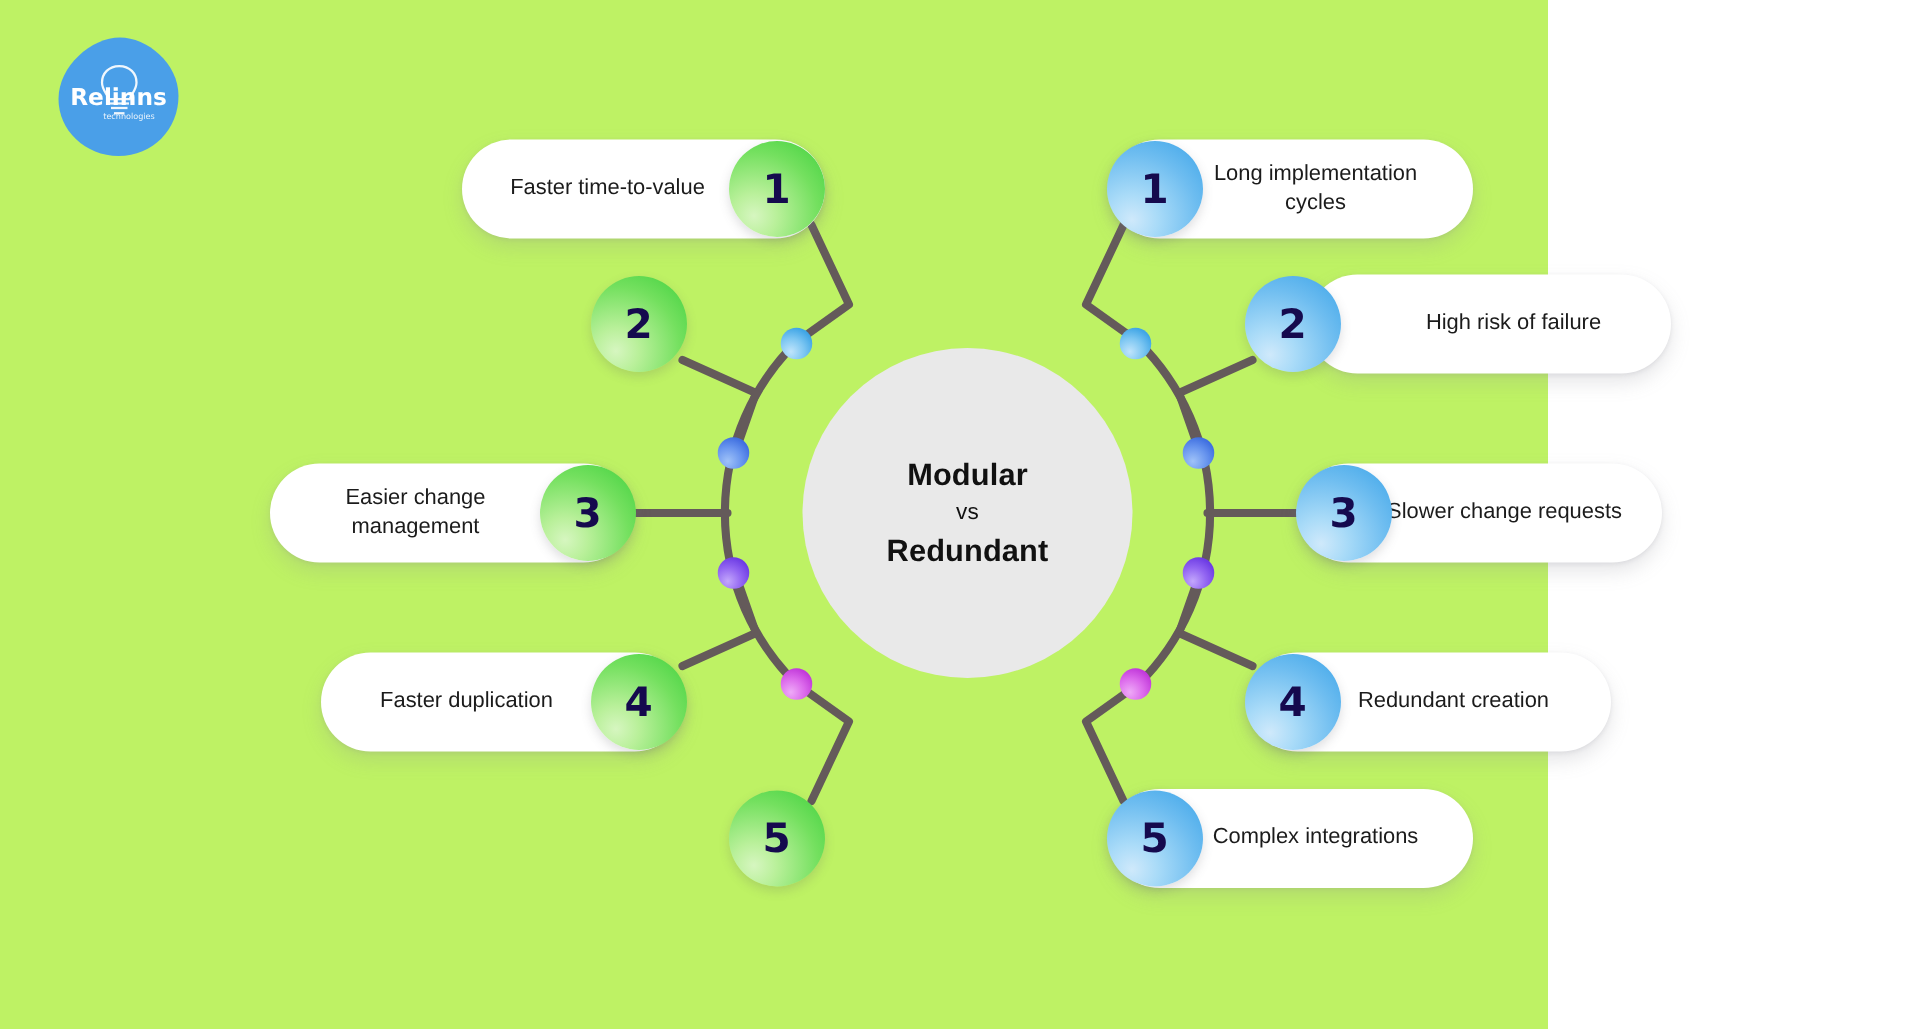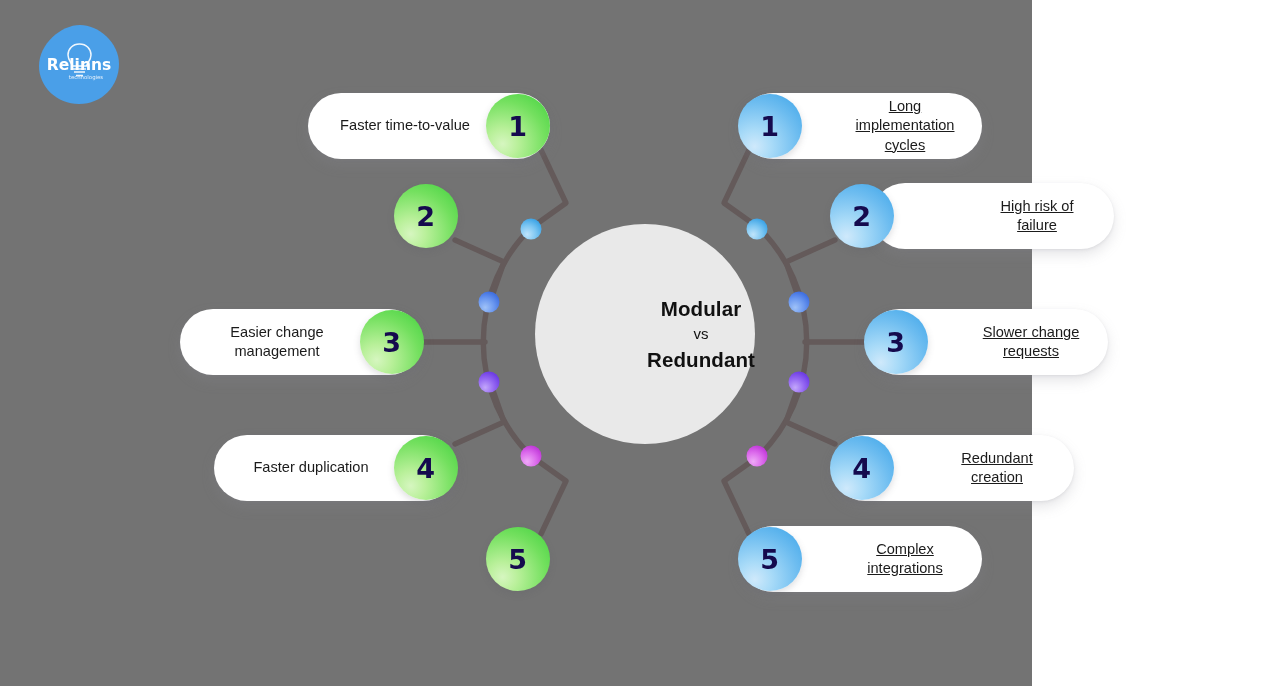--- a/index.html
+++ b/index.html
@@ -11,21 +11,21 @@
     width: 1280px;
     height: 686px;
     font-family: "Liberation Sans", sans-serif;
     overflow: hidden;
     position: relative;
   }
   #stage {
     position: relative;
     width: 1032px;
     height: 686px;
-    background: #737373;
+    background: #bef264;
   }
 
   
   #logo {
     position: absolute;
     left: 36px;
     top: 22px;
     width: 86px;
     height: 86px;
   }
@@ -37,28 +37,28 @@
     top: 0;
     width: 1280px;
     height: 686px;
     pointer-events: none;
   }
 
   
   #hub {
     position: absolute;
     left: 535px;
-    top: 224px;
+    top: 232px;
     width: 220px;
     height: 220px;
     border-radius: 50%;
     background: #e9e9e9;
     display: flex;
     align-items: center;
-    justify-content: flex-end;
+    justify-content: center;
   }
   #hub-text {
     text-align: center;
     font-size: 20.5px;
     font-weight: 700;
     line-height: 1.42;
     color: #111111;
     letter-spacing: 0.1px;
   }
   #hub-text .lite { font-weight: 400; font-size: 15px; }
@@ -77,21 +77,21 @@
   }
   .pill-text {
     font-size: 14.6px;
     line-height: 1.32;
     color: #1b1b1b;
     text-align: center;
     width: 100%;
     box-sizing: border-box;
   }
   .pill.left  .pill-text { padding: 0 74px 0 26px; }
-  .pill.right .pill-text { padding: 0 26px 0 114px; text-decoration: underline; }
+  .pill.right .pill-text { padding: 0 26px 0 58px; }
 
   
   .bubble {
     position: absolute;
     width: 64px;
     height: 64px;
     border-radius: 50%;
     display: flex;
     align-items: center;
     justify-content: center;

